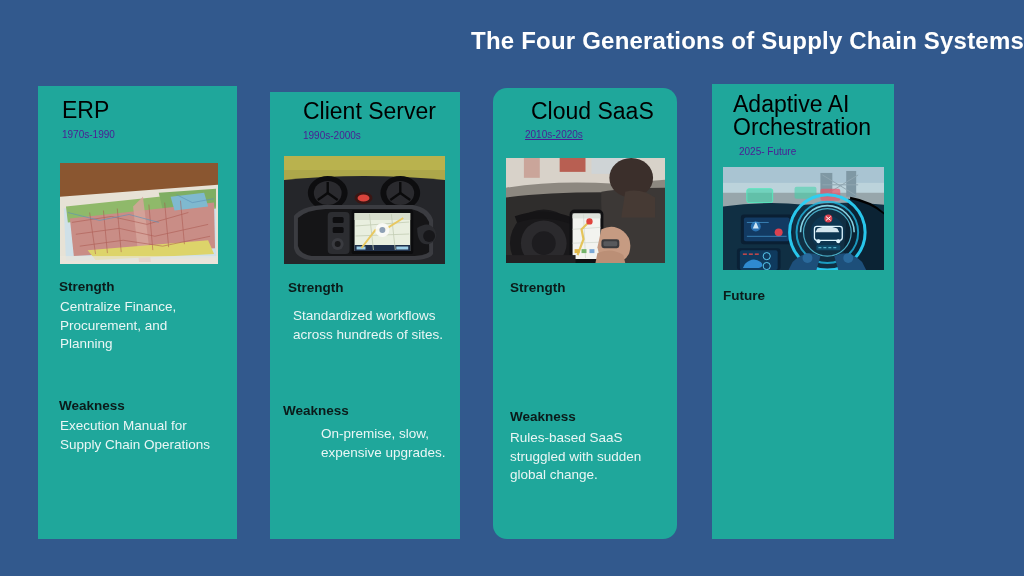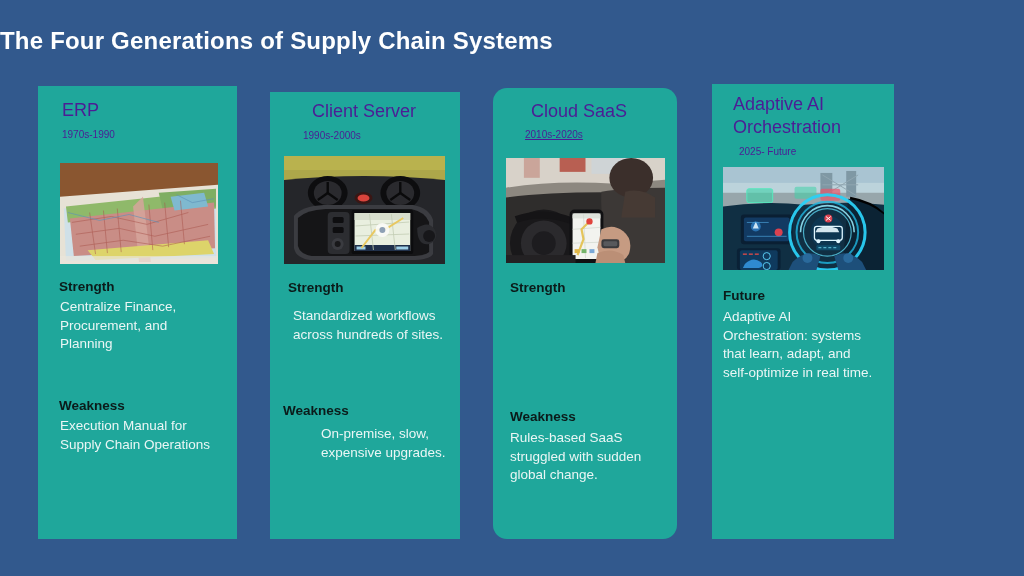--- a/index.html
+++ b/index.html
@@ -16,34 +16,34 @@
   }
   #slide {
     position: absolute;
     inset: 0;
   }
   #deck-title {
     position: absolute;
     top: 27px;
     left: 0;
     width: 1024px;
-    text-align: left;
+    text-align: right;
     color: #FFFFFF;
     font-size: 24px;
     font-weight: bold;
     letter-spacing: 0.2px;
   }
   .card {
     position: absolute;
     background: #1FA79B;
     box-sizing: border-box;
   }
   .card-title {
-    color: #4c1d95;
-    font-size: 18px;
+    color: #000000;
+    font-size: 23px;
     line-height: 23px;
     font-weight: normal;
   }
   .card-era {
     color: #4c1d95;
     font-size: 10px;
     line-height: 19px;
     font-weight: normal;
   }
   .photo {
@@ -74,21 +74,21 @@
   #card-4 { left: 712px; top: 84px; width: 182px; height: 455px; }
 
   #card-1 .card-title { position: absolute; left: 24px; top: 13px; }
   #card-1 .card-era   { position: absolute; left: 24px; top: 39px; }
   #card-1 .photo      { left: 22px; top: 77px; width: 158px; height: 101px; }
   #card-1 .blk-a-h    { position: absolute; left: 21px; top: 192px; }
   #card-1 .blk-a-b    { position: absolute; left: 22px; top: 212px; width: 162px; }
   #card-1 .blk-b-h    { position: absolute; left: 21px; top: 311px; }
   #card-1 .blk-b-b    { position: absolute; left: 22px; top: 331px; width: 160px; }
 
-  #card-2 .card-title { position: absolute; left: 42px; top: 8px; }
+  #card-2 .card-title { position: absolute; left: 33px; top: 8px; }
   #card-2 .card-era   { position: absolute; left: 33px; top: 34px; }
   #card-2 .photo      { left: 14px; top: 64px; width: 161px; height: 108px; }
   #card-2 .blk-a-h    { position: absolute; left: 18px; top: 187px; }
   #card-2 .blk-a-b    { position: absolute; left: 23px; top: 215px; width: 155px; }
   #card-2 .blk-b-h    { position: absolute; left: 13px; top: 310px; }
   #card-2 .blk-b-b    { position: absolute; left: 18px; top: 333px; width: 160px; margin-left: 33px; }
 
   #card-3 .card-title { position: absolute; left: 38px; top: 12px; }
   #card-3 .card-era   { position: absolute; left: 32px; top: 37px; text-decoration: underline; }
   #card-3 .photo      { left: 13px; top: 70px; width: 159px; height: 105px; }
@@ -310,16 +310,15 @@
             <path d="M106,81.5 L109,81.5"></path>
             <path d="M111,81.5 L114,81.5"></path>
         </g>
         <path d="M70,96 q14,-14 28,-6 l-4,14 -28,0 z" fill="#1d4f7a"></path>
         <path d="M140,96 q-14,-14 -28,-6 l4,14 28,0 z" fill="#1d4f7a"></path>
         <circle cx="85" cy="92" r="5" fill="#2a6a9c"></circle>
         <circle cx="126" cy="92" r="5" fill="#2a6a9c"></circle>
       </svg>
     </div>
     <div class="sec-head blk-a-h">Future</div>
-    <div class="sec-body blk-a-b">Adaptive AI Orchestration: systems that learn, adapt, and self-optimize in real time.</div>
   </div>
 
 </div>
 
 </body></html>

